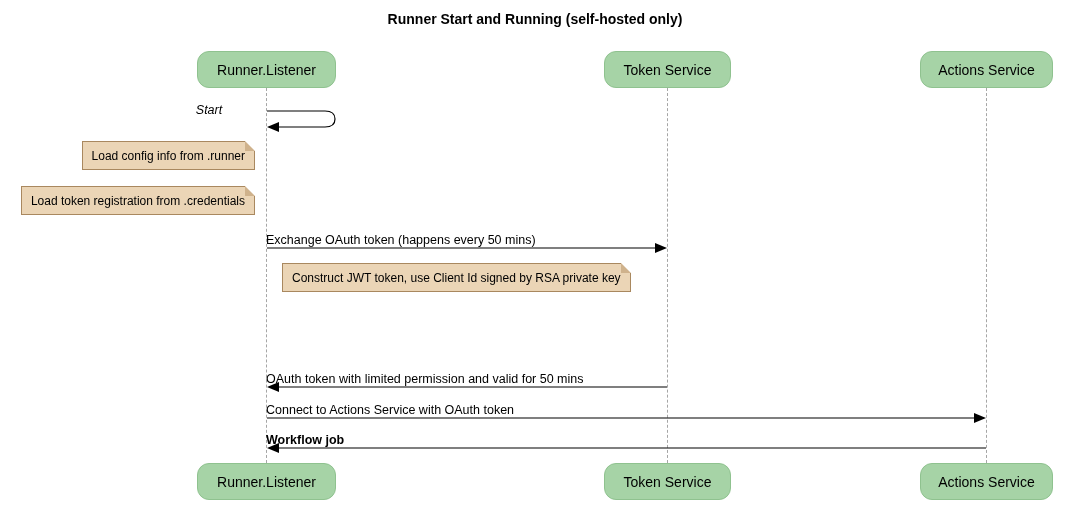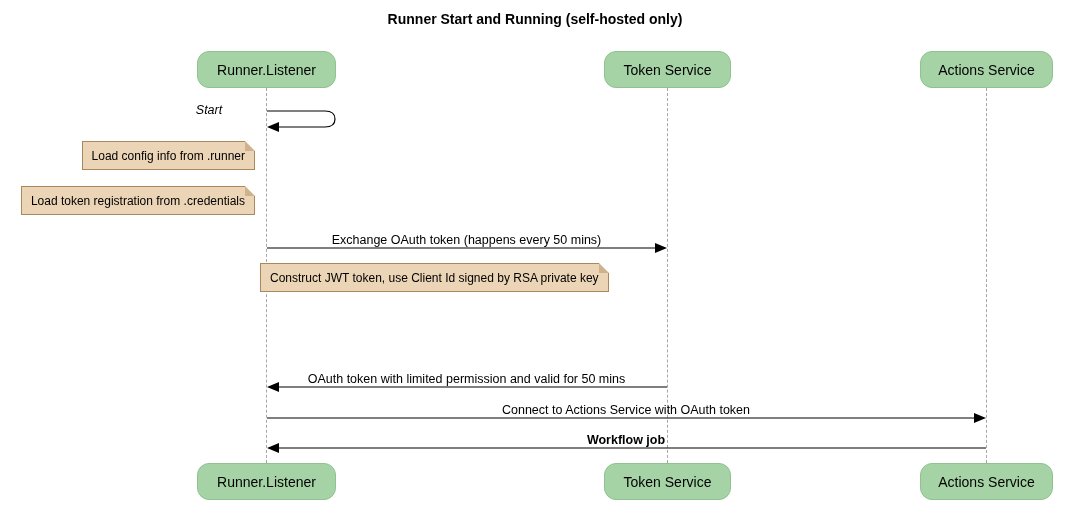--- a/index.html
+++ b/index.html
@@ -23,21 +23,21 @@
     box-sizing:border-box;
     display:flex;align-items:center;justify-content:center;
     font-size:14px;
   }
   .lifeline{
     position:absolute;top:88px;height:375px;width:0;
     border-left:1px dashed #a6a6a6;
   }
   .msg-label{
     position:absolute;font-size:12.5px;line-height:14px;
-    text-align:center;white-space:nowrap;
+    text-align:left;white-space:nowrap;
   }
   .msg-label.right{text-align:center;font-style:italic;}
   .note{
     position:absolute;
     background:#ebd5b6;
     border:1px solid #a9885f;
     box-sizing:border-box;
     font-size:12px;line-height:16px;
     padding:6px 9px 5px 9px;
     white-space:nowrap;
@@ -90,21 +90,21 @@
   <div class="msg-label" style="left:266px;width:720px;top:403px;">Connect to Actions Service with OAuth token</div>
 
   <div class="msg-label" style="left:266px;width:720px;top:433px;font-weight:bold;">Workflow job</div>
 
   <div class="note" style="right:815px;top:141px;">
     <span>Load config info from .runner</span>
   </div>
   <div class="note" style="right:815px;top:186px;text-align:center;">
     <span>Load token registration from .credentials</span>
   </div>
-  <div class="note" style="left:260px;top:263px;">
+  <div class="note" style="left:282px;top:263px;">
     <span>Construct JWT token, use Client Id signed by RSA private key</span>
   </div>
 
   <svg class="arrows" width="1070" height="525">
     <g stroke="#000000" stroke-width="1.2" fill="none">
 
       <path d="M267,111 H325 Q335,111 335,119 Q335,127 325,127 H279"></path>
 
       <line x1="267" y1="248" x2="656" y2="248"></line>
 

